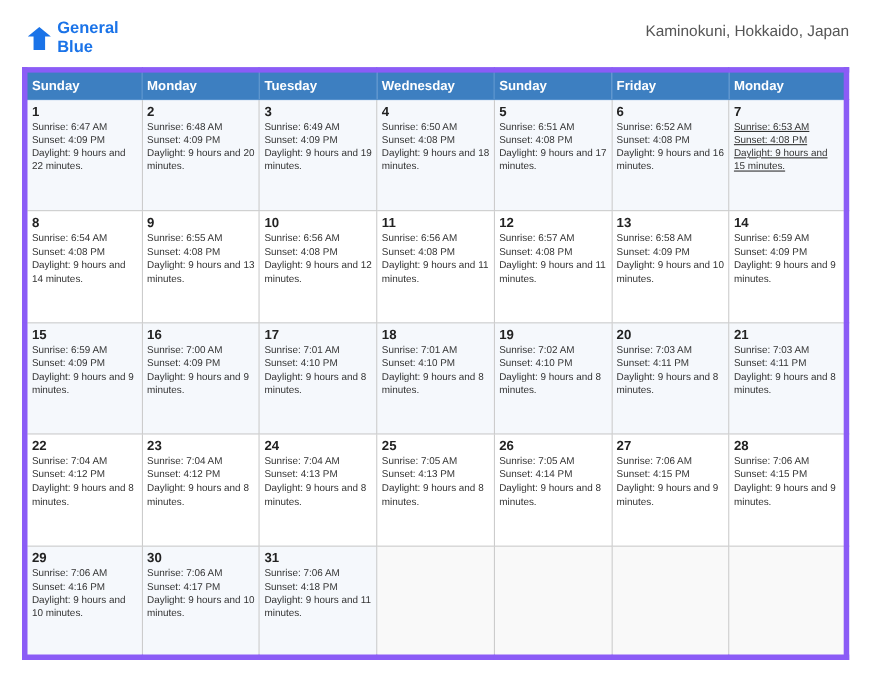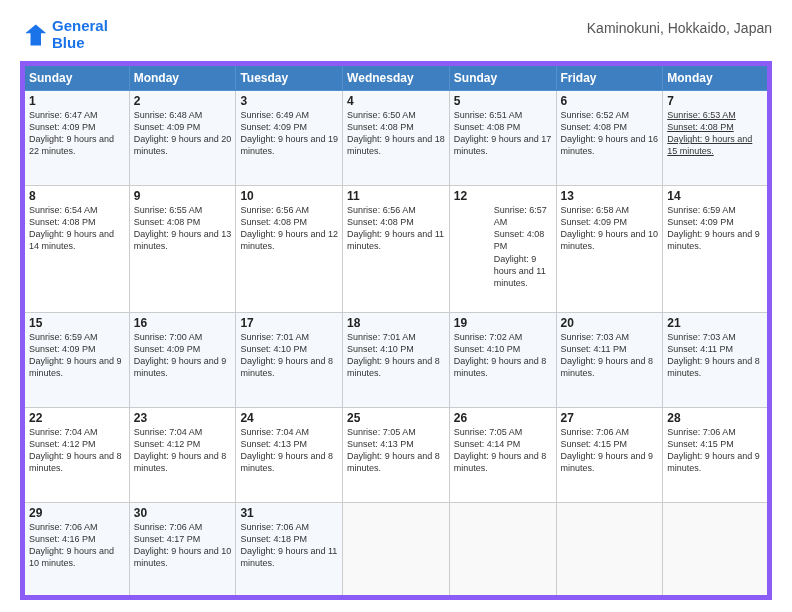--- a/index.html
+++ b/index.html
@@ -199,21 +199,21 @@
 Daylight: 9 hours and 12 minutes.</div>
           </td>
           <td>
             <span class="day-num">11</span>
             <div class="cell-text" style="white-space: pre-line;">Sunrise: 6:56 AM
 Sunset: 4:08 PM
 Daylight: 9 hours and 11 minutes.</div>
           </td>
           <td>
             <span class="day-num">12</span>
-            <div class="cell-text" style="white-space: pre-line; margin-left: 40px;">Sunrise: 6:57 AM
+            <div class="cell-text" style="white-space: pre-line;">Sunrise: 6:57 AM
 Sunset: 4:08 PM
 Daylight: 9 hours and 11 minutes.</div>
           </td>
           <td>
             <span class="day-num">13</span>
             <div class="cell-text" style="white-space: pre-line;">Sunrise: 6:58 AM
 Sunset: 4:09 PM
 Daylight: 9 hours and 10 minutes.</div>
           </td>
           <td>

